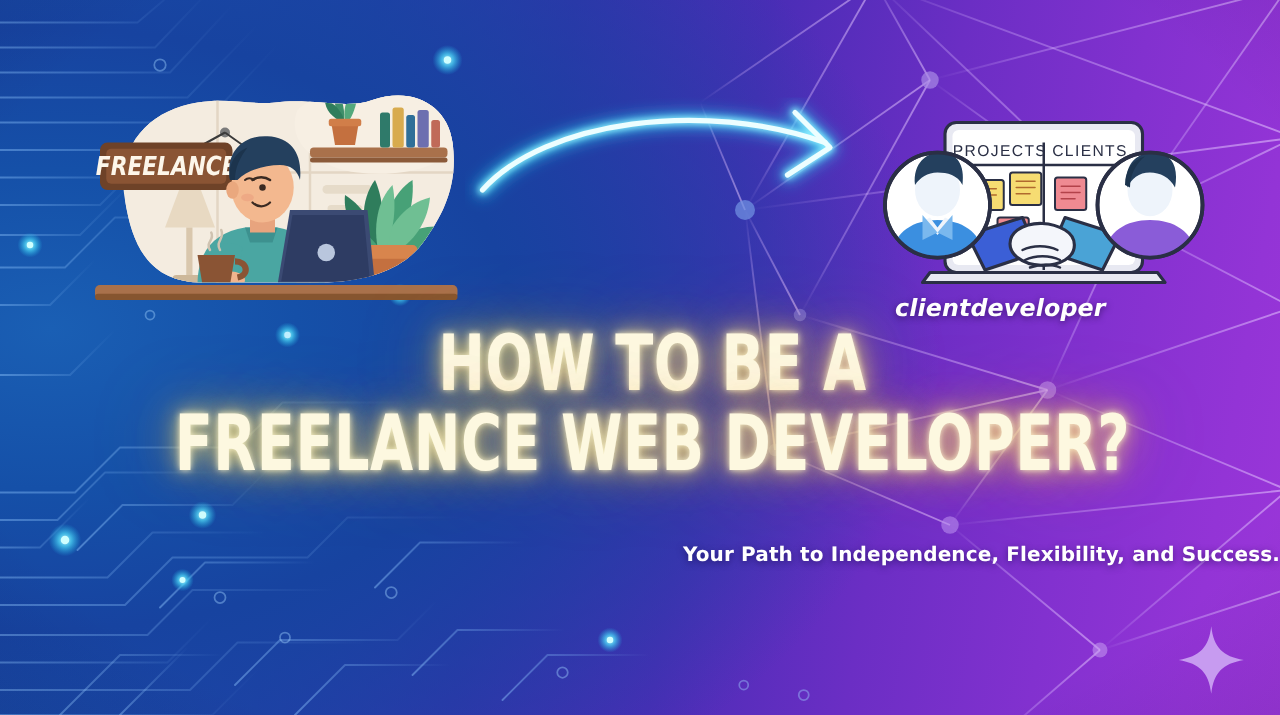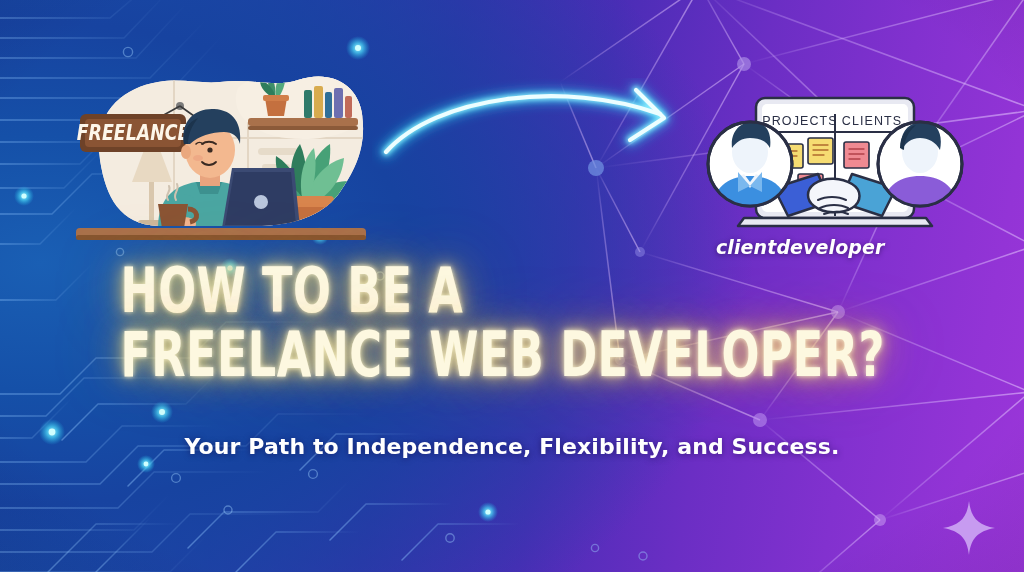--- a/index.html
+++ b/index.html
@@ -52,21 +52,21 @@
     color:#ffffff;font-size:19px;font-weight:700;letter-spacing:.1px;
     text-shadow:0 1px 5px rgba(26,8,60,.55);
     font-family:"DejaVu Sans",sans-serif;
   }
   .role-label.left{margin-left:16px;}
   .role-label.right{margin-right:6px;}
 
   
   .headline{
     position:absolute;left:0;right:0;top:262px;
-    text-align:left;
+    text-align:center;
     padding-left:20px;
   }
   .hl-line{
     display:block;
     color:#fdf8e0;
     font-family:"Liberation Sans Narrow","DejaVu Sans Condensed","Liberation Sans",sans-serif;
     font-weight:700;
     letter-spacing:.5px;
     line-height:.94;
     transform:scaleX(.80);
@@ -76,24 +76,24 @@
       0 0 6px rgba(255,248,205,.95),
       0 0 18px rgba(255,226,120,.85),
       0 0 40px rgba(247,198,60,.62),
       0 0 78px rgba(236,172,30,.42);
   }
   .hl-line.l1{font-size:62px;}
   .hl-line.l2{font-size:62px;margin-top:6px;}
 
   .subtitle{
     position:absolute;left:0;right:0;top:434px;
-    text-align:center;
+    text-align:right;
     color:#ffffff;
     font-family:"DejaVu Sans",sans-serif;
-    font-size:22px;
+    font-size:16px;
     font-weight:700;
     letter-spacing:.1px;
     text-shadow:0 1px 6px rgba(16,10,70,.55);
   }
 
   
   .sparkle{position:absolute;left:940px;top:498px;width:58px;height:60px;}
   .sparkle svg{display:block;width:100%;height:100%;}
 </style>
 </head>

